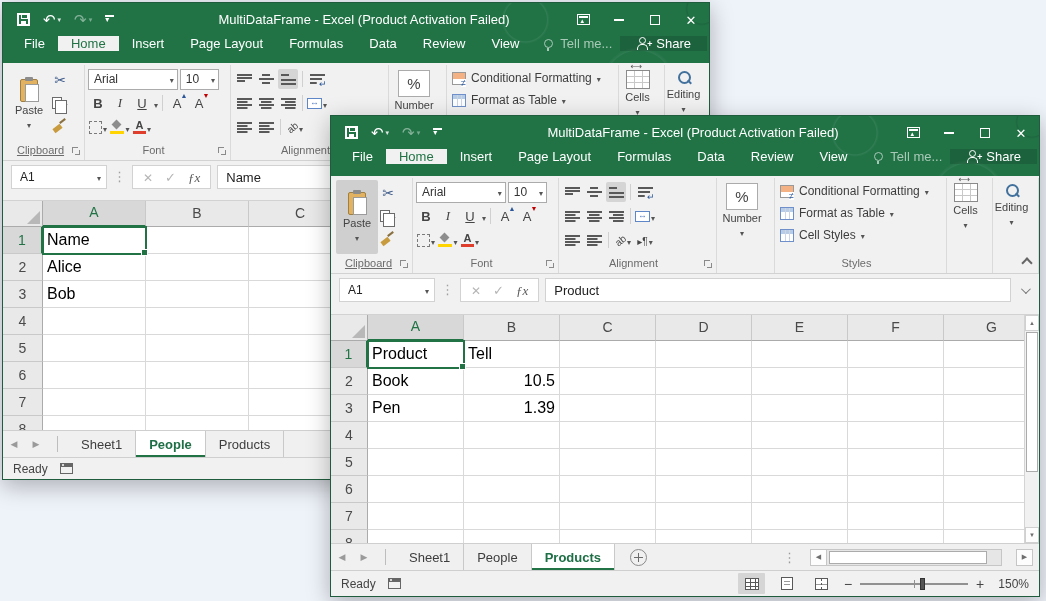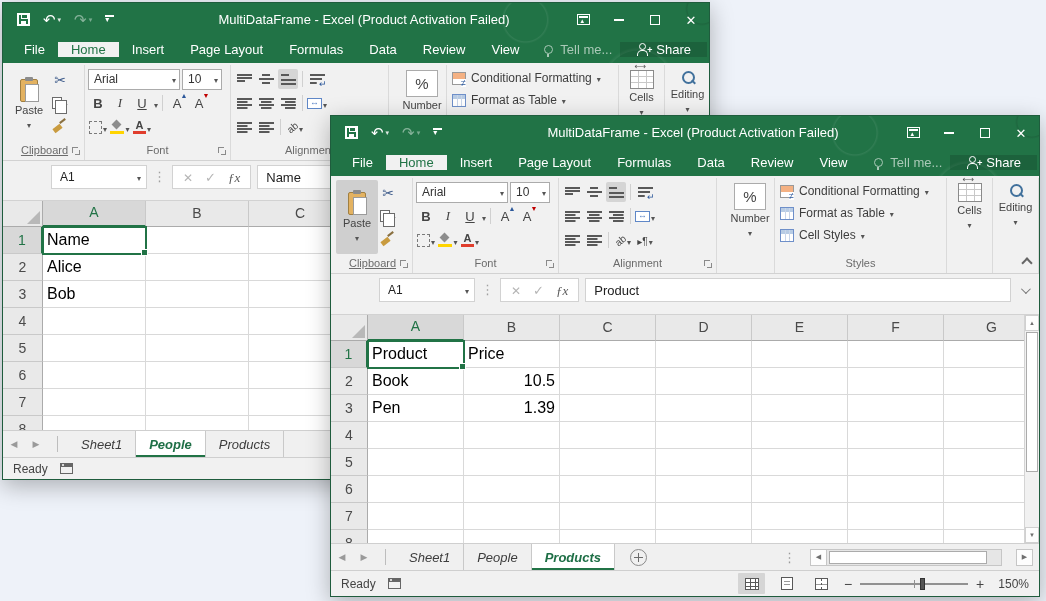--- a/index.html
+++ b/index.html
@@ -46,36 +46,36 @@
   .icn-qatmore::before { content:''; position:absolute; top:0; left:0; right:0; height:1.5px; background:#fff; }
   .icn-qatmore::after { content:"▾"; position:absolute; top:0px; left:0; font-size:8px; color:#fff; }
   .icn-ribopts { width:13px; height:11px; border:1px solid #fff; position:relative; display:inline-block; }
   .icn-ribopts::before { content:''; position:absolute; top:1px; left:1px; right:1px; height:2px; background:#fff; }
   .icn-ribopts::after { content:"▴"; position:absolute; left:3px; top:2px; font-size:7px; color:#fff; }
   .icn-min { width:10px; height:2px; background:#fff; display:inline-block; }
   .icn-max { width:10px; height:10px; border:1.5px solid #fff; display:inline-block; }
   .icn-close::before { content:"✕"; font-size:13px; color:#fff; }
 
   
-  .tabrow { height: 27px; display: flex; align-items: center; padding-left: 8px; }
+  .tabrow { height: 27px; display: flex; align-items: flex-start; padding-left: 8px; }
   .mtabs { display: flex; align-items: stretch; }
   .mtab { padding: 0 13px; display: flex; align-items: center; font-size: 13px; color: #fff; cursor: default; }
   .mtab.active { background: #f1f1f1; color: #217346; }
   .tellme { margin-left: auto; display: flex; align-items: center; gap: 7px; color: #a9c9b7; font-size: 13px; padding: 0 8px; }
   .icn-bulb { width: 9px; height: 9px; border: 1.5px solid #a9c9b7; border-radius: 50%; position: relative; display:inline-block; }
   .icn-bulb::after { content:''; position:absolute; left:2px; bottom:-4px; width:2px; height:3px; background:#a9c9b7; }
   .share { display: flex; align-items: center; gap: 7px; color: #fff; font-size: 13px; padding: 0 16px; background: rgba(0,0,0,.14); margin-right: 2px; }
   .icn-person { width: 13px; height: 13px; position: relative; display:inline-block; }
   .icn-person::before { content:''; position:absolute; left:3px; top:0; width:5px; height:5px; border:1.5px solid #fff; border-radius:50%; }
   .icn-person::after { content:''; position:absolute; left:1px; bottom:0; width:9px; height:5px; border:1.5px solid #fff; border-bottom:none; border-radius:5px 5px 0 0; }
   .pplus { position:absolute; right:-3px; bottom:1px; font-size:9px; color:#fff; font-weight:bold; }
 
   
   .ribbon { height: 98px; background: #f1f1f1; border-bottom: 1px solid #d2d2d2; display: flex; align-items: stretch; padding: 2px 0 0 2px; position: relative; overflow: hidden; flex: 0 0 auto; }
-  .rgroup { position: relative; border-right: 1px solid #dadada; padding: 2px 3px 0 3px; display: flex; flex-direction: column; flex: 0 0 auto; }
+  .rgroup { position: relative; border-right: 1px solid #dadada; padding: 2px 11px 0 3px; display: flex; flex-direction: column; flex: 0 0 auto; }
   .glabel { margin-top: auto; text-align: center; font-size: 11px; color: #6b6b6b; height: 17px; line-height: 15px; }
   .glaunch { position: absolute; right: 2px; bottom: 3px; width: 10px; height: 10px; }
   .glaunch::before { content:''; position:absolute; left:0; top:0; width:5px; height:5px; border-left:1px solid #8a8a8a; border-top:1px solid #8a8a8a; }
   .glaunch::after { content:''; position:absolute; right:2px; bottom:2px; width:4px; height:4px; border-right:1.5px solid #8a8a8a; border-bottom:1.5px solid #8a8a8a; }
 
   .g-clip { width: 80px; flex-direction: row; flex-wrap: wrap; }
   .bigbtn { width: 42px; display: flex; flex-direction: column; align-items: center; justify-content: center; gap: 2px; font-size: 11px; color: #444; padding: 3px 0; border-radius: 2px; }
   .bigbtn.pressed { background: #cfcfcf; }
   .g-clip .bigbtn { height: 74px; }
   .clipcol { display: flex; flex-direction: column; gap: 3px; padding-top: 3px; }
@@ -150,21 +150,21 @@
   .icn-search { width: 16px; height: 16px; position: relative; }
   .icn-search::before { content:''; position:absolute; left:2px; top:1px; width:9px; height:9px; border:2px solid #41719c; border-radius:50%; }
   .icn-search::after { content:''; position:absolute; left:11px; top:11px; width:5px; height:2px; background:#41719c; transform:rotate(45deg); }
   .rib-collapse { position: absolute; right: 8px; bottom: 8px; width: 8px; height: 8px; }
   .rib-collapse::before { content:''; position:absolute; left:0; top:2px; width:6px; height:6px; border-left:2px solid #666; border-top:2px solid #666; transform:rotate(45deg); }
 
   
   .fbar { background: #f1f1f1; display: flex; align-items: flex-start; padding: 4px 8px 0 8px; gap: 6px; border-bottom: 1px solid #d2d2d2; flex: 0 0 auto; }
   .win0 .fbar { height: 40px; }
   .win1 .fbar { height: 41px; }
-  .namebox { width: 96px; height: 24px; background: #fff; border: 1px solid #d2d2d2; display: flex; align-items: center; font-size: 12px; color: #222; padding-left: 8px; margin-left: 40px; }
+  .namebox { width: 96px; height: 24px; background: #fff; border: 1px solid #d2d2d2; display: flex; align-items: center; font-size: 12px; color: #222; padding-left: 8px; }
   .namebox .icn-dd { margin-left: auto; padding-right: 5px; }
   .vdots::before { content:"⋮"; color: #a0a0a0; font-size: 13px; line-height: 24px; }
   .fbtns { height: 24px; background: #fff; border: 1px solid #d2d2d2; display: flex; align-items: center; gap: 12px; padding: 0 10px; }
   .icn-x::before { content:"✕"; color: #b5b5b5; font-size: 12px; }
   .icn-check::before { content:"✓"; color: #b5b5b5; font-size: 13px; }
   .icn-fx::before { content:"ƒx"; font-family:"Liberation Serif",serif; font-style: italic; color: #5a5a5a; font-size: 13px; }
   .fvalue { flex: 1; height: 24px; background: #fff; border: 1px solid #d2d2d2; display: flex; align-items: center; padding-left: 8px; font-size: 13px; color: #222; }
   .f-expand { width: 14px; height: 24px; display:flex; align-items:center; justify-content:center; }
   .f-expand::before { content:''; width:6px; height:6px; border-right:1.5px solid #777; border-bottom:1.5px solid #777; transform:rotate(45deg) translateY(-2px); }
 
@@ -198,21 +198,21 @@
   .vfill { flex: 1; }
 
   
   .tabbar { height: 27px; background: #f0f0f0; border-top: 1px solid #cfcfcf; display: flex; align-items: stretch; flex: 0 0 auto; font-size: 13px; }
   .snav { width: 22px; display: flex; align-items: center; justify-content: center; }
   .snav::before { font-size: 9px; color: #9a9a9a; }
   .snav.prev::before { content:"◀"; }
   .snav.next::before { content:"▶"; }
   .tdiv { width: 1px; background: #bdbdbd; margin: 5px 10px; }
   .stabs { display: flex; align-items: stretch; }
-  .stab { padding: 0 13px; display: flex; align-items: center; color: #3d3d3d; border-right: 1px solid #c9c9c9; background: transparent; font-style: italic; }
+  .stab { padding: 0 13px; display: flex; align-items: center; color: #3d3d3d; border-right: 1px solid #c9c9c9; background: transparent; }
   .stab.active { background: #fff; color: #1e6f46; font-weight: bold; box-shadow: inset 0 -2px 0 #217346; }
   .newsheet { width: 30px; display: flex; align-items: center; justify-content: center; margin-left: 8px; }
   .icn-newsheet { width: 17px; height: 17px; border: 1px solid #8a8a8a; border-radius: 50%; position: relative; }
   .icn-newsheet::before { content:''; position:absolute; left:3px; top:7px; width:9px; height:1.5px; background:#6b6b6b; }
   .icn-newsheet::after { content:''; position:absolute; left:7px; top:3px; width:1.5px; height:9px; background:#6b6b6b; }
   .hscroll { margin-left: auto; display: flex; align-items: center; gap: 0; padding-right: 6px; }
   .hdots::before { content:"⋮"; color:#9a9a9a; margin: 0 14px 0 4px; }
   .hbtn { width: 17px; height: 17px; background: #fdfdfd; border: 1px solid #c6c6c6; display: flex; align-items: center; justify-content: center; }
   .hbtn::before { font-size: 7px; color: #6f6f6f; }
   .hbtn.left::before { content:"◀"; }
@@ -821,21 +821,21 @@
           <div class="gch">B</div>
           <div class="gch">C</div>
           <div class="gch">D</div>
           <div class="gch">E</div>
           <div class="gch">F</div>
           <div class="gch">G</div>
         </div>
         <div class="grow">
           <div class="grh sel">1</div>
           <div class="gcell acell">Product</div>
-          <div class="gcell">Price</div>
+          <div class="gcell">Tell</div>
           <div class="gcell"></div>
           <div class="gcell"></div>
           <div class="gcell"></div>
           <div class="gcell"></div>
           <div class="gcell"></div>
         </div>
         <div class="grow">
           <div class="grh">2</div>
           <div class="gcell">Book</div>
           <div class="gcell num">10.5</div>

